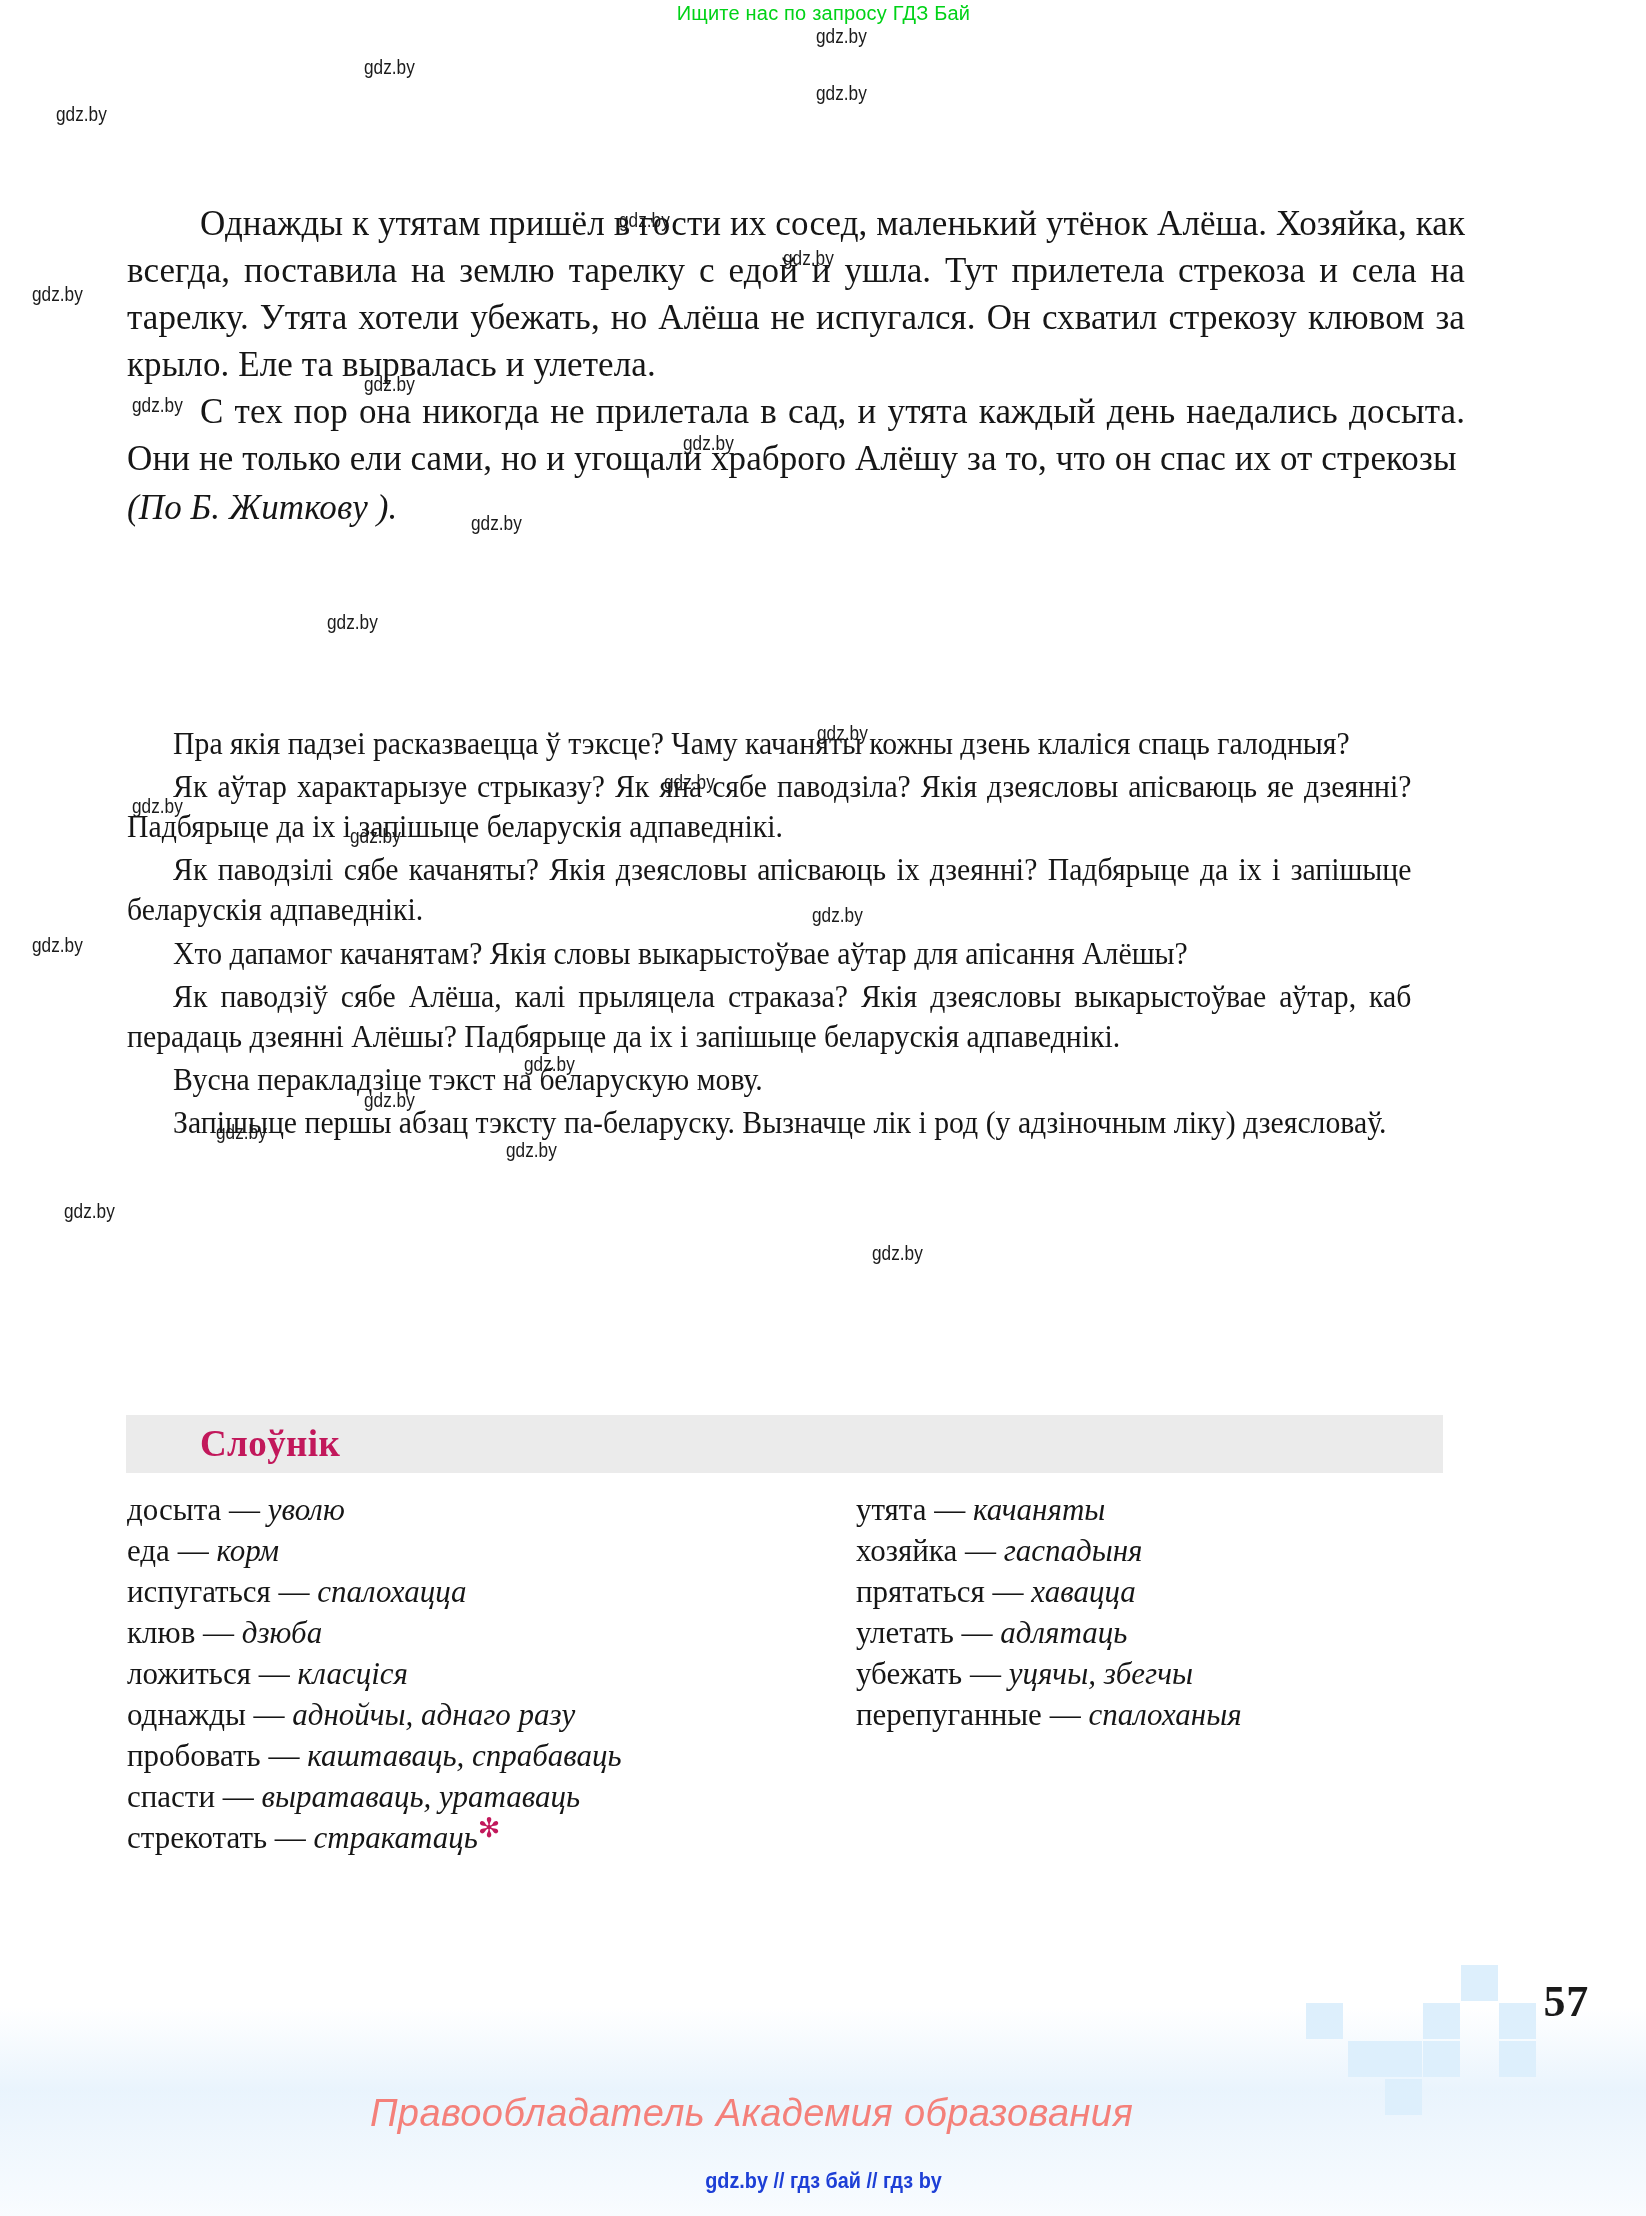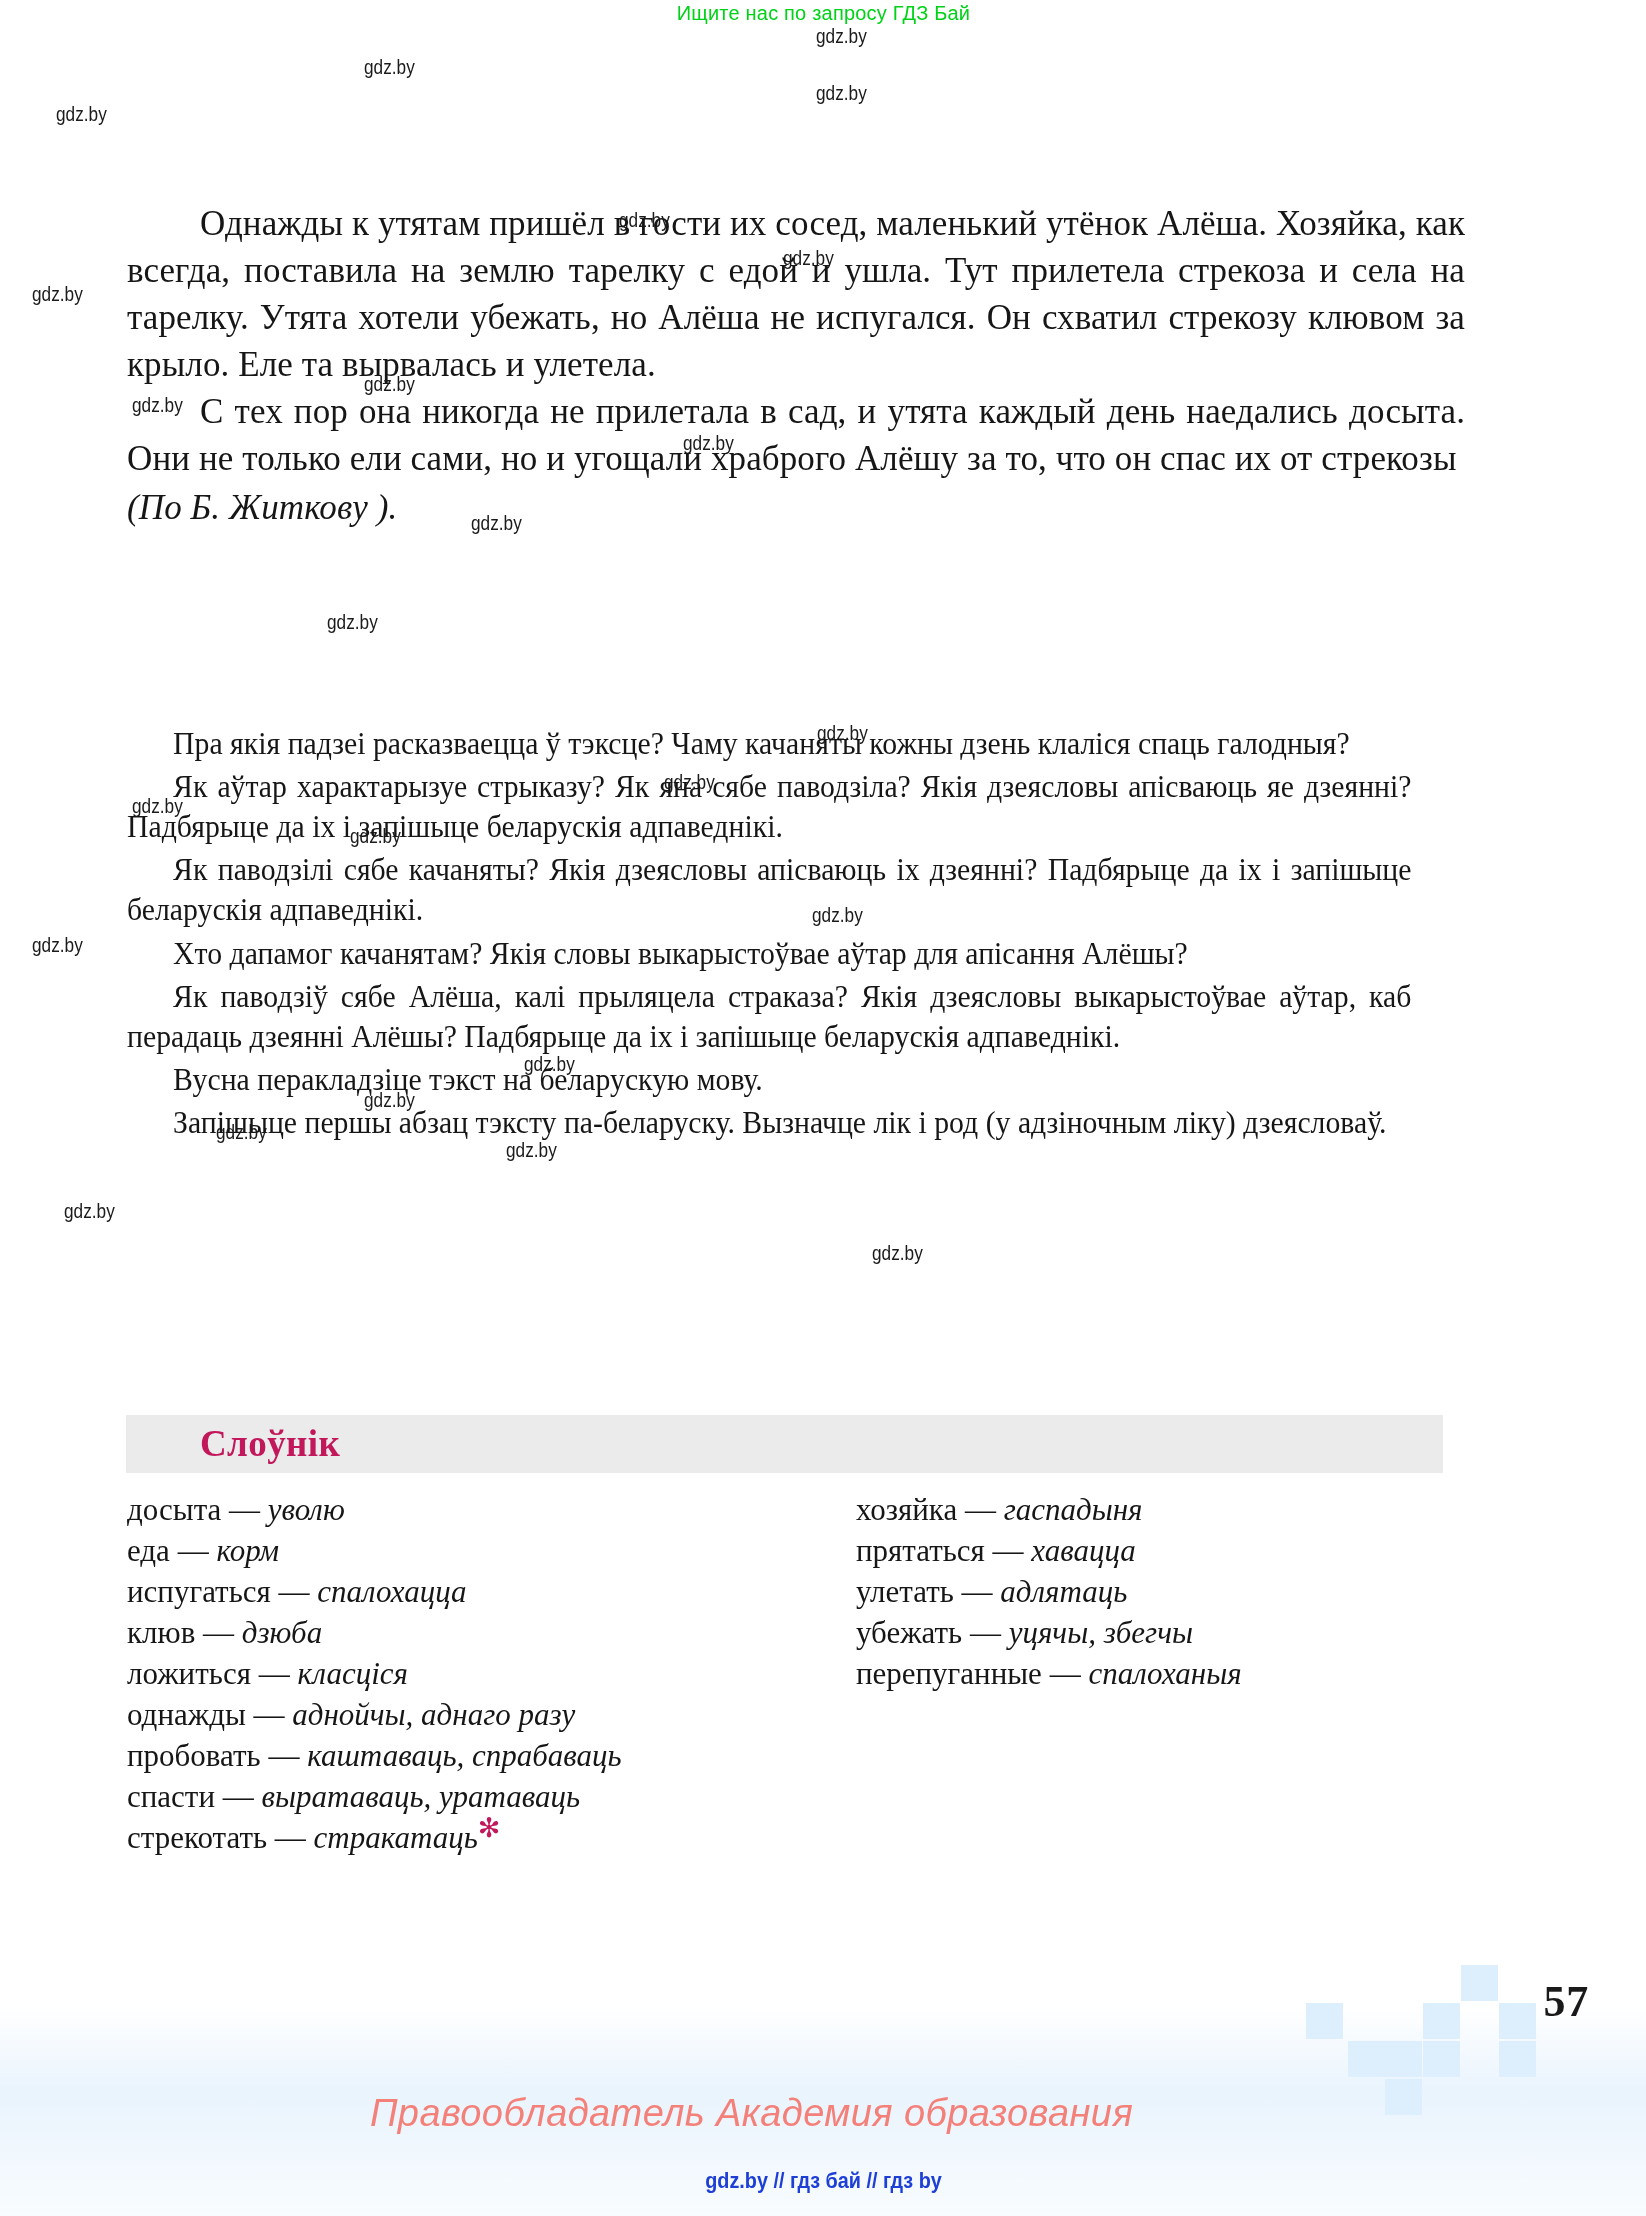--- a/index.html
+++ b/index.html
@@ -246,20 +246,21 @@
         <div class="dict-entry"><span class="ru">еда</span><span class="dash"> — </span><span class="be">корм</span></div>
         <div class="dict-entry"><span class="ru">испугаться</span><span class="dash"> — </span><span class="be">спалохацца</span></div>
         <div class="dict-entry"><span class="ru">клюв</span><span class="dash"> — </span><span class="be">дзюба</span></div>
         <div class="dict-entry"><span class="ru">ложиться</span><span class="dash"> — </span><span class="be">класціся</span></div>
         <div class="dict-entry"><span class="ru">однажды</span><span class="dash"> — </span><span class="be">аднойчы, аднаго разу</span></div>
         <div class="dict-entry"><span class="ru">пробовать</span><span class="dash"> — </span><span class="be">каштаваць, спрабаваць</span></div>
         <div class="dict-entry"><span class="ru">спасти</span><span class="dash"> — </span><span class="be">выратаваць, уратаваць</span></div>
         <div class="dict-entry"><span class="ru">стрекотать</span><span class="dash"> — </span><span class="be">стракатаць</span><span class="star">✻</span></div>
       </div>
     <div class="dict-col right" id="dict-col-right">
+        <div class="dict-entry"><span class="ru">утята</span><span class="dash"> — </span><span class="be">качаняты</span></div>
         <div class="dict-entry"><span class="ru">хозяйка</span><span class="dash"> — </span><span class="be">гаспадыня</span></div>
         <div class="dict-entry"><span class="ru">прятаться</span><span class="dash"> — </span><span class="be">хавацца</span></div>
         <div class="dict-entry"><span class="ru">улетать</span><span class="dash"> — </span><span class="be">адлятаць</span></div>
         <div class="dict-entry"><span class="ru">убежать</span><span class="dash"> — </span><span class="be">уцячы, збегчы</span></div>
         <div class="dict-entry"><span class="ru">перепуганные</span><span class="dash"> — </span><span class="be">спалоханыя</span></div>
       </div>
   </div>
 
   <div class="bottom-wash"></div>
   <div id="checker-layer">

